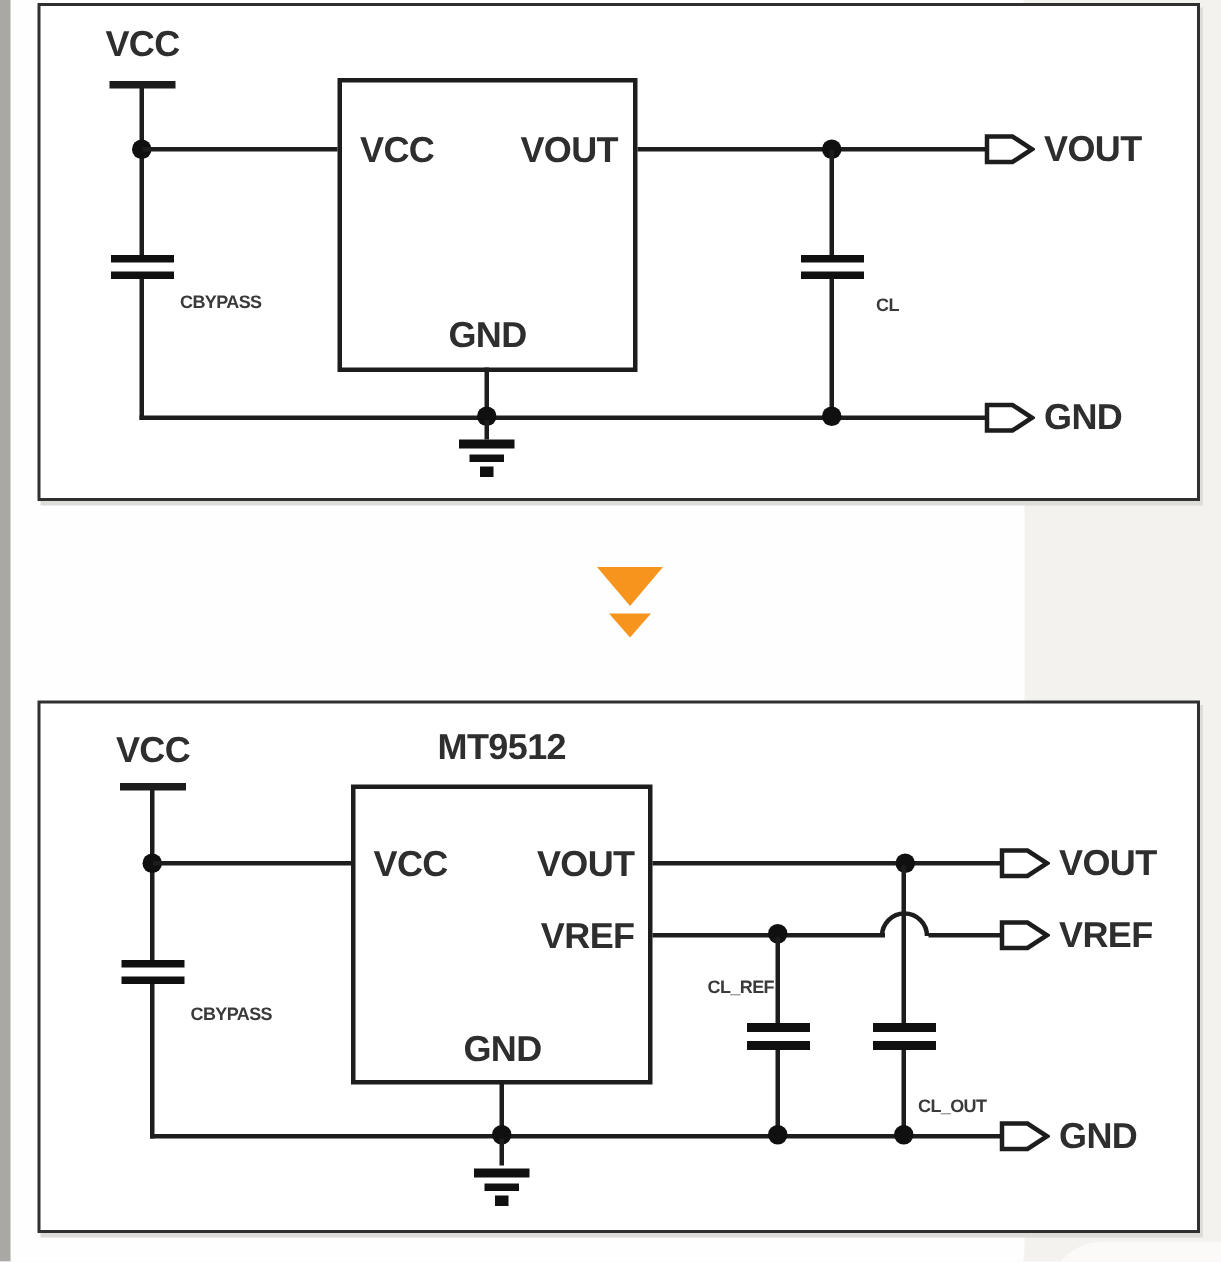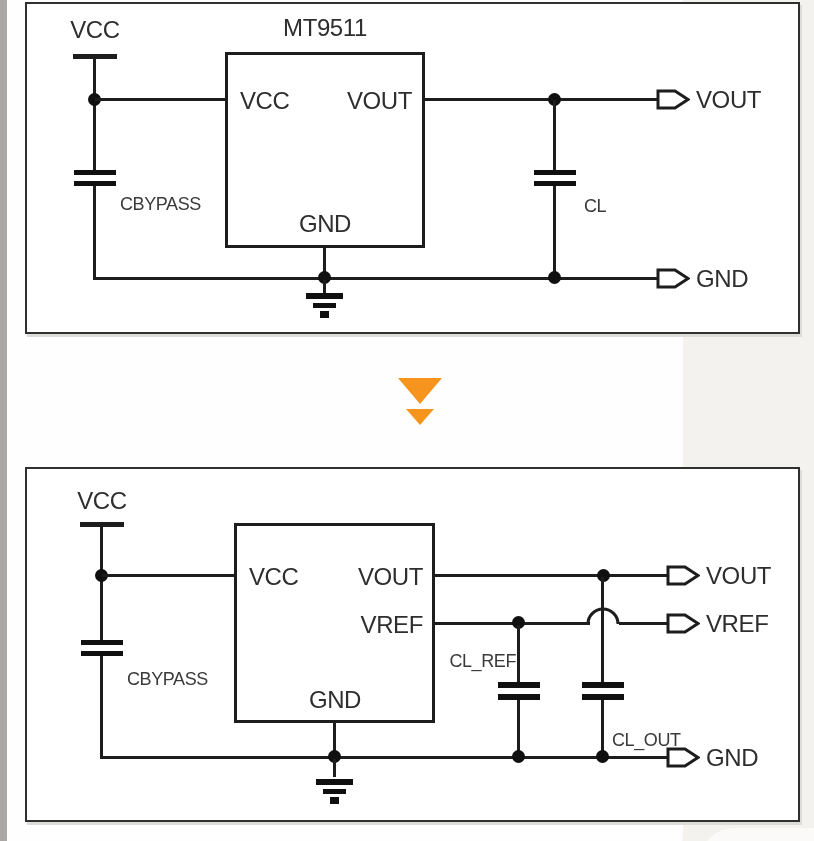--- a/index.html
+++ b/index.html
@@ -3,39 +3,39 @@
 <meta charset="utf-8">
 <style>
   html,body{margin:0;padding:0;}
   body{
     width:814px;height:841px;overflow:hidden;
     background:#f3f2ef;
     font-family:"Liberation Sans", sans-serif;
     color:#2e2e2e;
     position:relative;
   }
-  .stage{position:absolute;left:0;top:0;width:766px;height:841px;}
+  .stage{position:absolute;left:0;top:0;width:766px;height:841px;font-weight:bold;}
   .bg-strip{position:absolute;left:0;top:0;width:7px;height:841px;background:#a9a8a4;}
   .bg-blob{position:absolute;left:7px;top:-60px;width:676px;height:960px;background:#fefefe;border-radius:0 70px 70px 0;}
   .bg-corner{position:absolute;left:700px;top:828px;width:140px;height:60px;background:#fbfaf8;border-radius:34px 0 0 0;}
 
   .frame{position:absolute;background:#ffffff;border:2px solid #303030;box-shadow:2px 3px 0 0 #dddcd8;}
   .frame1{left:25px;top:2px;width:771px;height:328px;}
   .frame2{left:25px;top:467px;width:771px;height:351px;}
 
   .chip{position:absolute;background:#ffffff;border:3px solid #1d1d1d;}
   .chip1{left:225px;top:52px;width:194px;height:190px;}
   .chip2{left:234px;top:523px;width:195px;height:194px;}
 
   .wire{position:absolute;background:#1d1d1d;}
   .dot{position:absolute;width:13px;height:13px;border-radius:50%;background:#101010;}
   .plate{position:absolute;background:#101010;}
 
   .lbl{position:absolute;white-space:nowrap;font-size:24px;letter-spacing:-0.4px;line-height:1.05;}
-  .lbl-sm{position:absolute;white-space:nowrap;font-size:18px;letter-spacing:-0.4px;line-height:1.05;color:#3a3a3a;}
+  .lbl-sm{position:absolute;white-space:nowrap;font-size:12px;letter-spacing:-0.4px;line-height:1.05;color:#3a3a3a;}
   .ctr{text-align:center;}
   .rgt{text-align:right;}
 
   .term{position:absolute;width:34px;height:21px;}
   .arrow-wrap{position:absolute;left:394px;top:374px;width:52px;height:52px;}
 </style>
 </head>
 <body>
 
 <div class="stage">
@@ -50,21 +50,20 @@
   <div class="wire" style="left:93px;top:57px;width:3px;height:114px;"></div>
   <div class="dot" style="left:88px;top:93px;"></div>
   <div class="wire" style="left:95px;top:98px;width:132px;height:3px;"></div>
 
   <div class="plate" style="left:74px;top:170px;width:42px;height:5px;"></div>
   <div class="plate" style="left:74px;top:181px;width:42px;height:5px;"></div>
   <div class="wire" style="left:93px;top:186px;width:3px;height:94px;"></div>
   <div class="lbl-sm" style="left:120px;top:195px;">CBYPASS</div>
 
   <div class="chip chip1"></div>
-  <div class="lbl ctr" style="left:225px;top:15px;width:200px;">MT9511</div>
   <div class="lbl" style="left:240px;top:88px;">VCC</div>
   <div class="lbl rgt" style="left:250px;top:88px;width:162px;">VOUT</div>
   <div class="lbl ctr" style="left:285px;top:211px;width:80px;">GND</div>
 
   <div class="wire" style="left:425px;top:98px;width:233px;height:3px;"></div>
   <div class="dot" style="left:548px;top:93px;"></div>
   <div class="wire" style="left:553px;top:100px;width:3px;height:70px;"></div>
   <div class="plate" style="left:534px;top:170px;width:42px;height:5px;"></div>
   <div class="plate" style="left:534px;top:181px;width:42px;height:5px;"></div>
   <div class="wire" style="left:553px;top:186px;width:3px;height:94px;"></div>
@@ -101,20 +100,21 @@
   <div class="wire" style="left:100px;top:525px;width:3px;height:115px;"></div>
   <div class="dot" style="left:95px;top:569px;"></div>
   <div class="wire" style="left:102px;top:574px;width:134px;height:3px;"></div>
 
   <div class="plate" style="left:81px;top:640px;width:42px;height:5px;"></div>
   <div class="plate" style="left:81px;top:651px;width:42px;height:5px;"></div>
   <div class="wire" style="left:100px;top:656px;width:3px;height:103px;"></div>
   <div class="lbl-sm" style="left:127px;top:670px;">CBYPASS</div>
 
   <div class="chip chip2"></div>
+  <div class="lbl ctr" style="left:234px;top:486px;width:201px;">MT9512</div>
   <div class="lbl" style="left:249px;top:564px;">VCC</div>
   <div class="lbl rgt" style="left:250px;top:564px;width:173px;">VOUT</div>
   <div class="lbl rgt" style="left:250px;top:612px;width:173px;">VREF</div>
   <div class="lbl ctr" style="left:295px;top:687px;width:80px;">GND</div>
 
   <div class="wire" style="left:435px;top:574px;width:233px;height:3px;"></div>
   <div class="dot" style="left:597px;top:569px;"></div>
 
   <div class="wire" style="left:435px;top:622px;width:155px;height:3px;"></div>
   <svg style="position:absolute;left:585px;top:604px;width:36px;height:22px;" viewBox="0 0 36 22">

